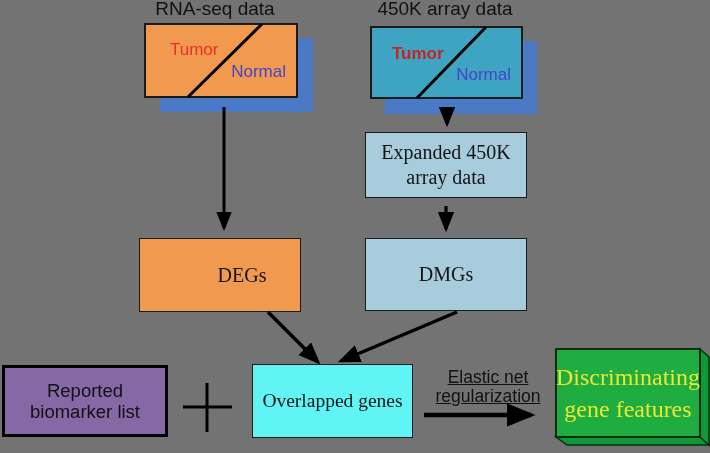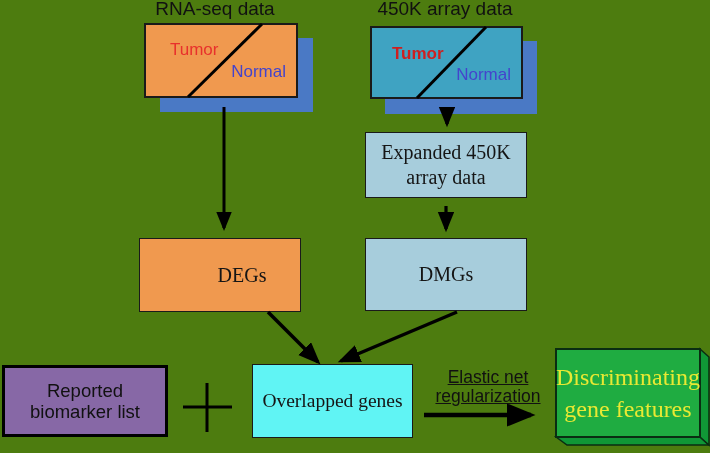--- a/index.html
+++ b/index.html
@@ -1,19 +1,19 @@
 <!DOCTYPE html>
 <html><head>
 <meta charset="utf-8">
 <style>
   html,body{margin:0;padding:0;background:#ffffff;}
   #stage{
     position:relative;
     width:710px;height:453px;
-    background:#4d7c0f;
+    background:#737373;
     font-family:"Liberation Sans", sans-serif;
     overflow:hidden;
   }
   .abs{position:absolute;box-sizing:border-box;}
   .title{
     font-size:19px;color:#111;text-align:center;
     white-space:nowrap;
   }
   .box{
     position:absolute;box-sizing:border-box;

